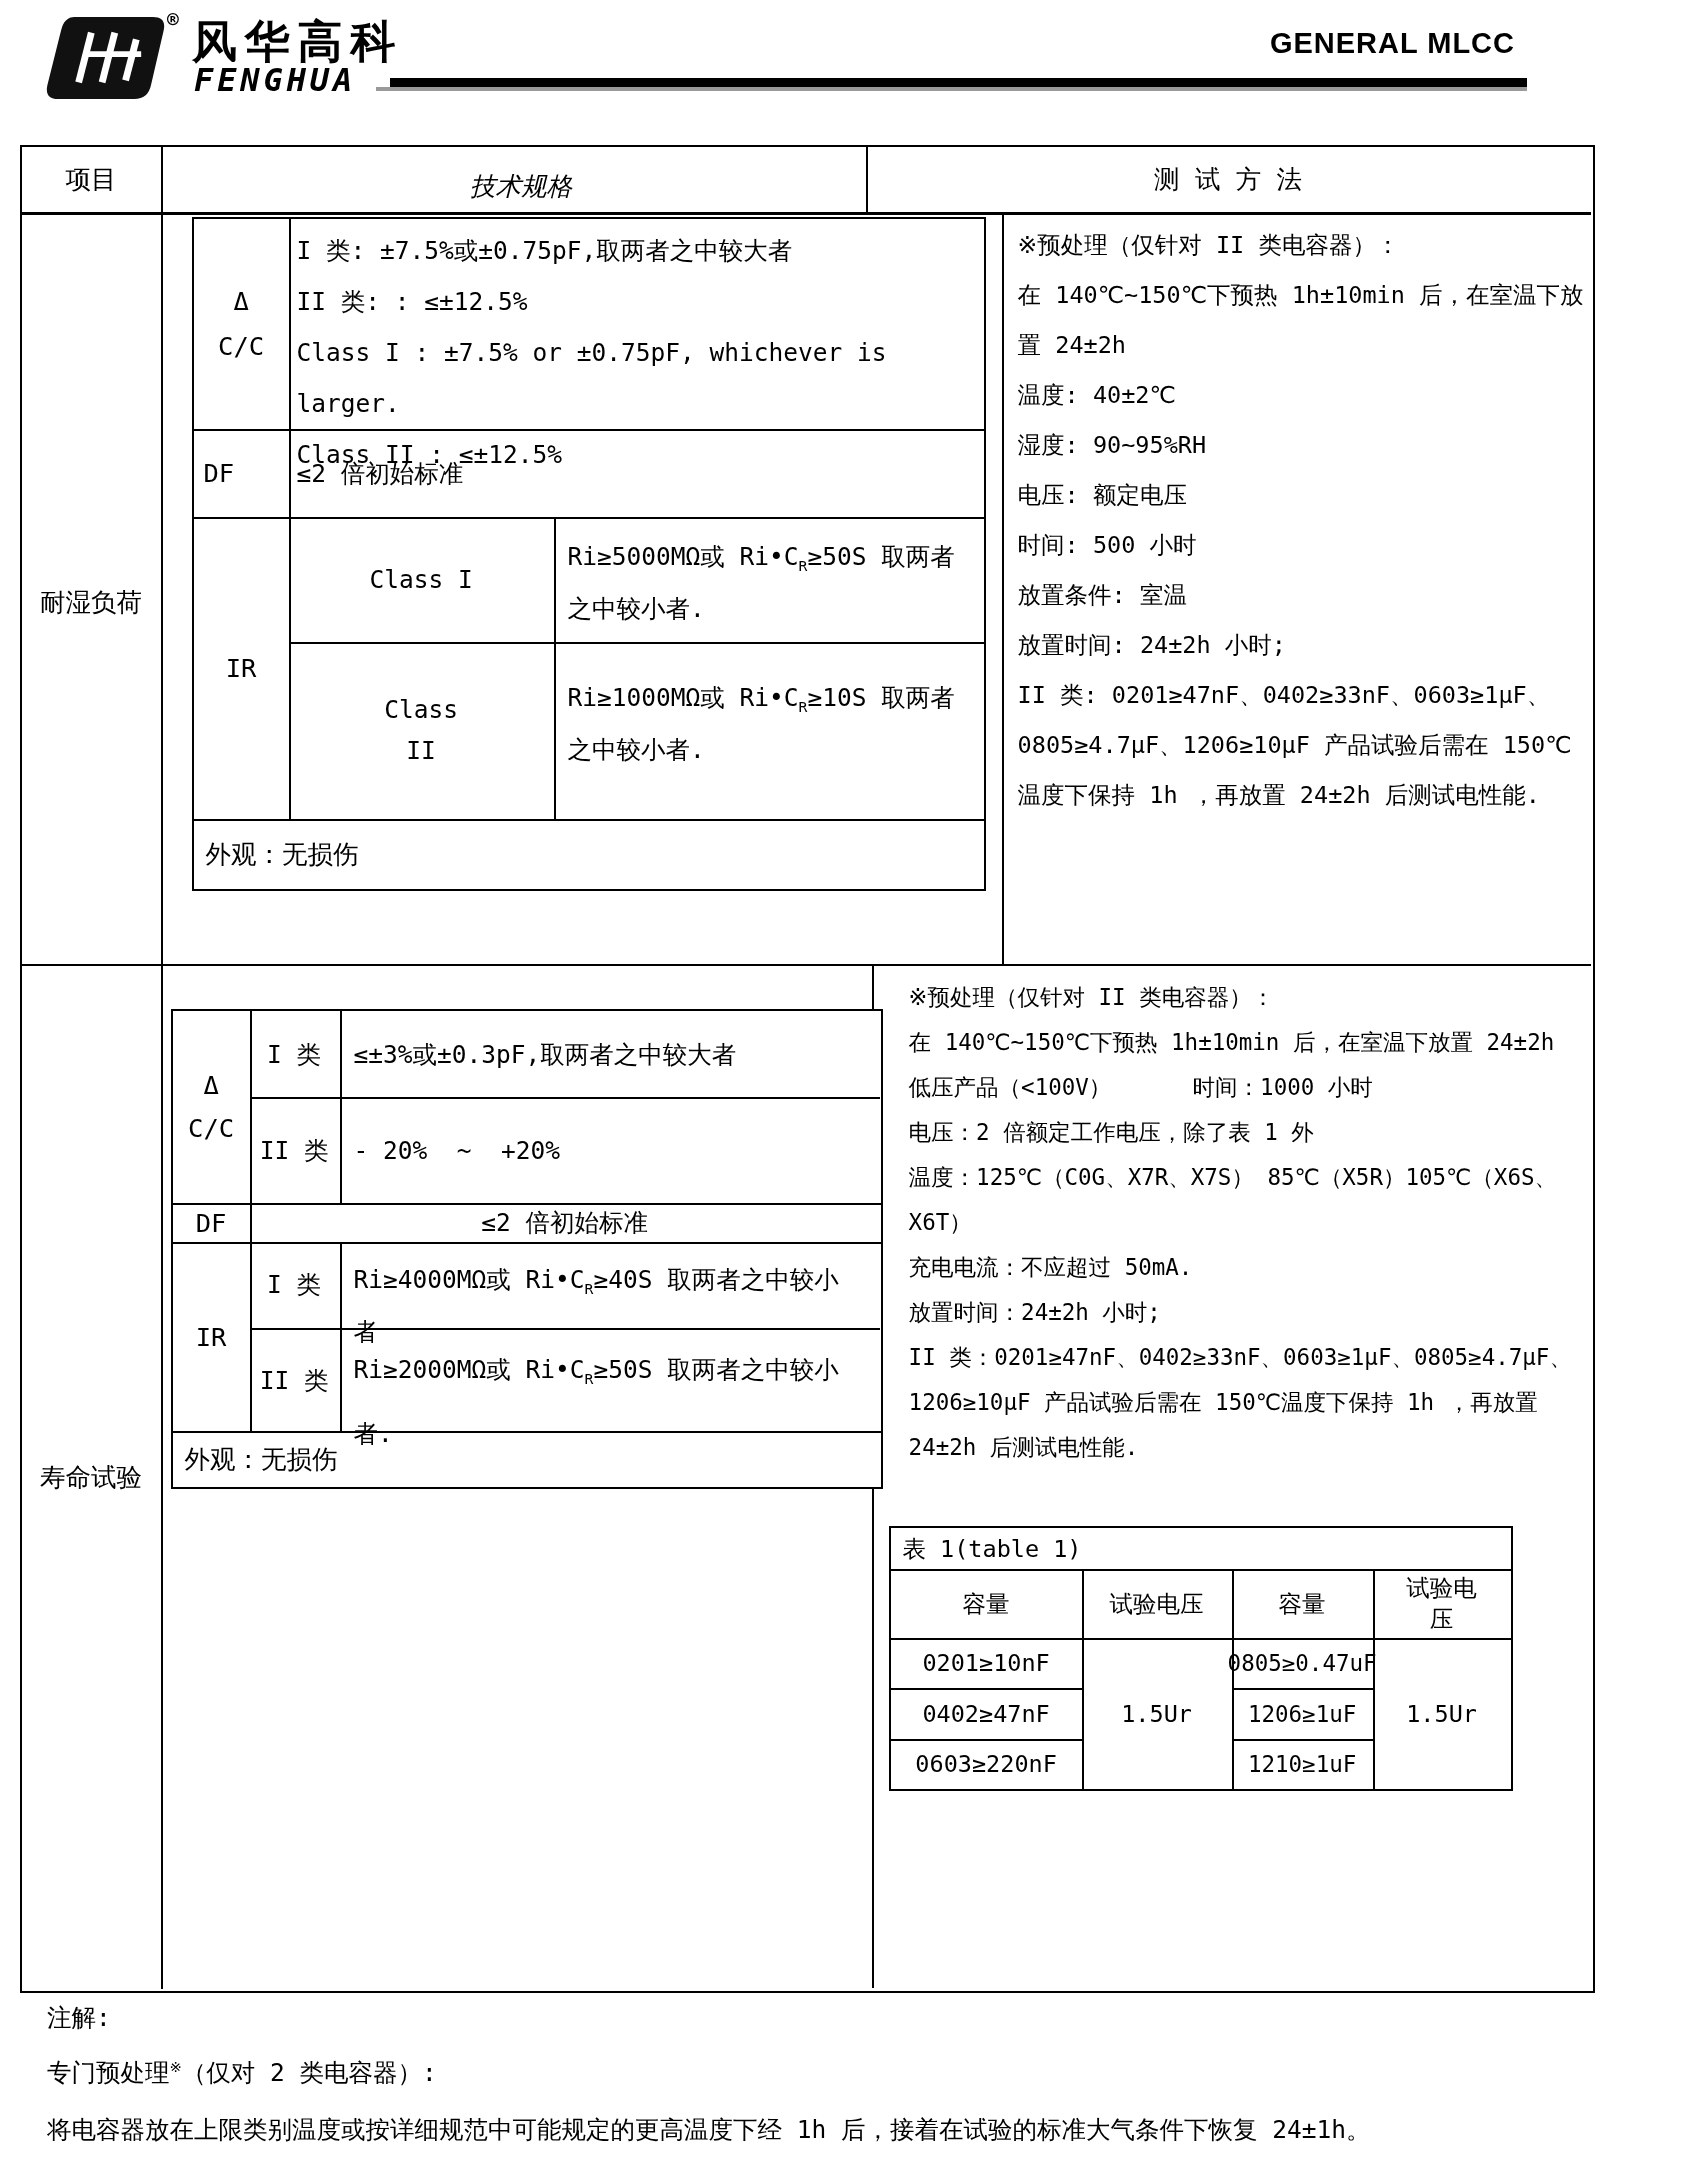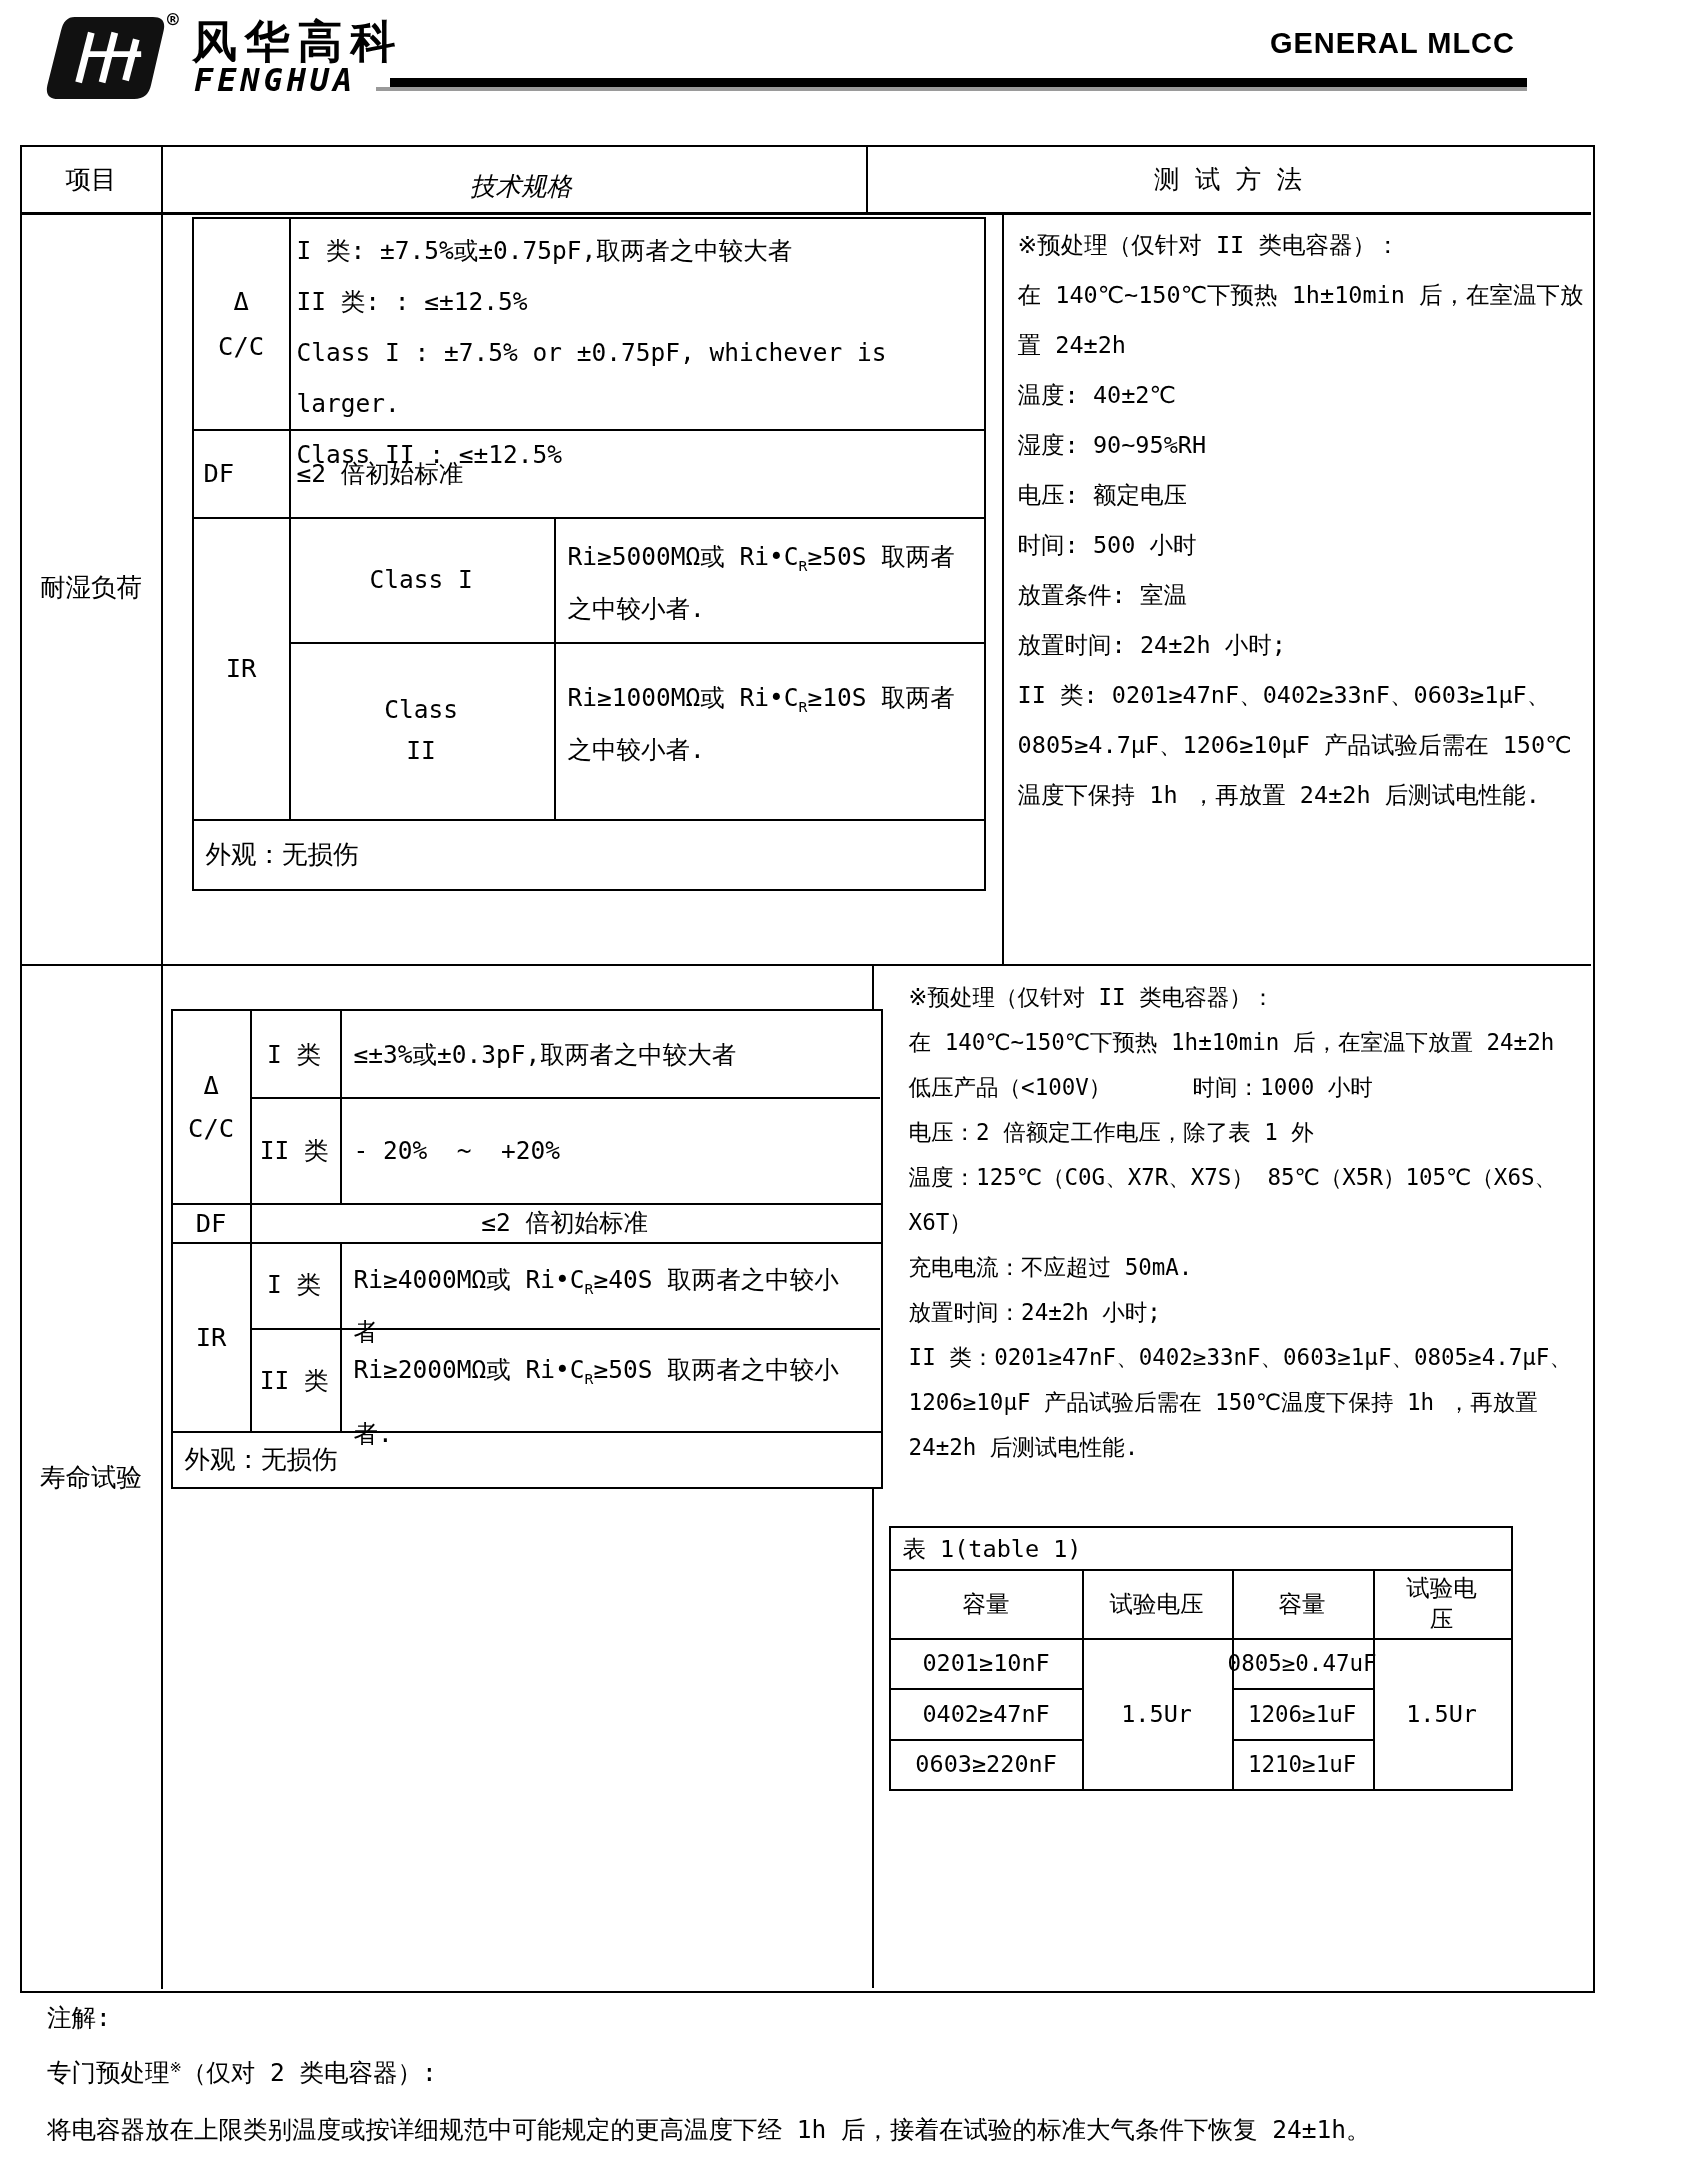--- a/index.html
+++ b/index.html
@@ -63,21 +63,21 @@
     <div class="vl" style="left:139px;top:0;height:1842px;"></div>
     <div class="vl" style="left:844px;top:0;height:68px;"></div>
     <div class="hl" style="left:0;top:817px;width:1569px;"></div>
     <div class="vl" style="left:980px;top:68px;height:750px;"></div>
     <div class="vl" style="left:850px;top:819px;height:1022px;"></div>
 
     <div class="cell hdr" style="left:0;top:0;width:139px;height:65px;">项目</div>
     <div class="cell hdr" style="left:147px;top:0;width:705px;height:79px;font-style:italic;">技术规格</div>
     <div class="cell hdr" style="left:844px;top:0;width:725px;height:65px;">测 试 方 法</div>
 
-    <div class="cell hdr" style="left:0;top:65px;width:139px;height:750px;">耐湿负荷</div>
+    <div class="cell hdr" style="left:0;top:80px;width:139px;height:750px;">耐湿负荷</div>
     <div class="cell hdr" style="left:0;top:819px;width:139px;height:1022px;">寿命试验</div>
 
     <div class="inner-table" style="left:170px;top:70px;width:794px;height:674px;">
       <div class="vl" style="left:95px;top:0;height:600px;"></div>
       <div class="hl" style="left:0;top:210px;width:790px;"></div>
       <div class="hl" style="left:0;top:298px;width:790px;"></div>
       <div class="vl" style="left:360px;top:298px;height:302px;"></div>
       <div class="hl" style="left:95px;top:423px;width:695px;"></div>
       <div class="hl" style="left:0;top:600px;width:790px;"></div>
 

